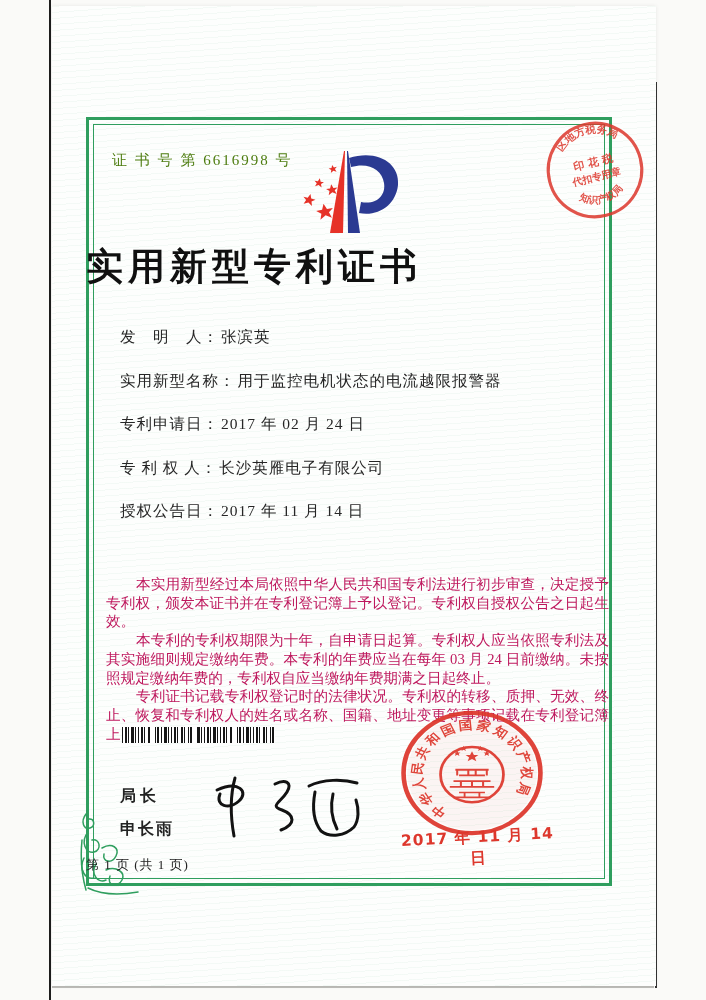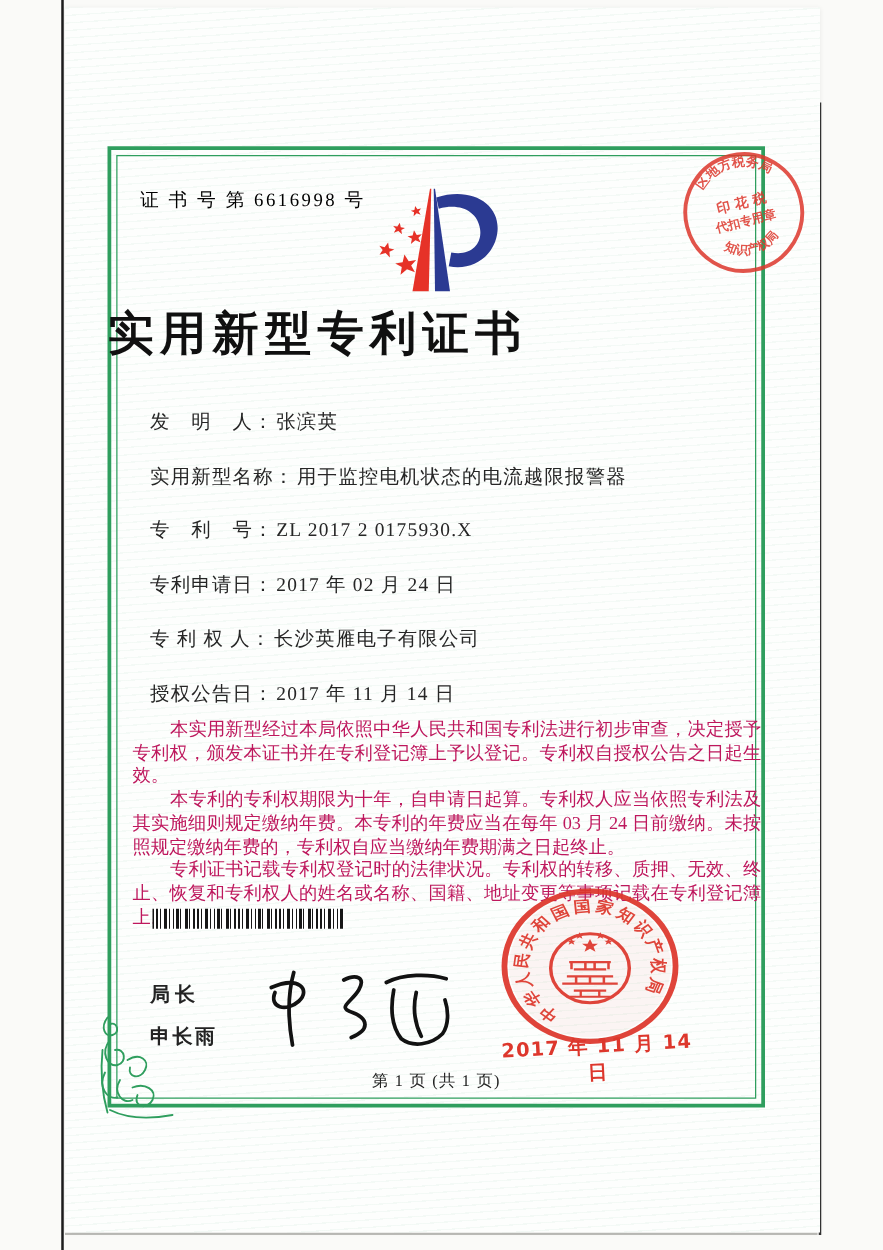--- a/index.html
+++ b/index.html
@@ -25,21 +25,21 @@
       repeating-linear-gradient(176deg, rgba(90,175,130,0.06) 0 1px, rgba(0,0,0,0) 1px 6px),
       linear-gradient(#fdfefd,#fdfefd);
     box-shadow:0 0 4px rgba(0,0,0,0.08);
   }
   .scan-edge-left{position:absolute;left:49px;top:0;width:2px;height:1000px;background:#1d1d1d;}
   .scan-edge-right{position:absolute;left:655px;top:82px;width:2px;height:906px;background:#333;}
   .scan-edge-bottom{position:absolute;left:52px;top:986px;width:602px;height:2px;background:#bdbdb9;}
   
   .frame-outer{position:absolute;left:86px;top:117px;width:526px;height:769px;border:3px solid var(--green);}
   .frame-inner{position:absolute;left:93px;top:124px;width:512px;height:755px;border:1px solid var(--green);}
-  .cert-no{position:absolute;left:112px;top:151px;font-size:15px;letter-spacing:2px;color:#000000;}
+  .cert-no{position:absolute;left:112px;top:151px;font-size:15px;letter-spacing:2px;color:#4d7c0f;}
   .cert-no .num{margin-left:6px;}
   .logo{position:absolute;left:281px;top:146px;width:140px;height:97px;}
   .title{
     position:absolute;left:86px;top:242px;width:526px;
     text-align:left;font-size:37px;font-weight:700;letter-spacing:5px;color:#101010;
   }
   .fields{position:absolute;left:120px;top:327px;width:482px;}
   .field-row{height:43.5px;font-size:15.5px;letter-spacing:1px;color:#262626;}
   .f-label{margin-right:2px;}
   .paras{
@@ -67,21 +67,21 @@
   .seal-date{
     position:absolute;left:398px;top:827px;width:160px;text-align:center;
     color:var(--seal_red);font-size:15.5px;font-weight:700;letter-spacing:1px;
     transform:rotate(-3deg);font-family:"DejaVu Sans",sans-serif;
   }
   .tax-stamp{position:absolute;left:543px;top:116px;width:104px;height:108px;transform:rotate(-14deg);opacity:.85;}
   .tax-stamp .stroke{stroke:var(--seal_red);fill:none;}
   .tax-stamp text{fill:var(--seal_red);font-family:"DejaVu Sans",sans-serif;}
   .ornament{position:absolute;left:76px;top:810px;width:64px;height:88px;}
   .ornament path{stroke:var(--green);fill:none;stroke-width:1.5;stroke-linecap:round;}
-  .footer{position:absolute;left:86px;top:856px;width:526px;text-align:center;font-size:13px;letter-spacing:1px;color:#222;}
+  .footer{position:absolute;left:86px;top:856px;width:526px;text-align:left;font-size:13px;letter-spacing:1px;color:#222;}
   .logo .red{fill:var(--logo_red);} .logo .blue{fill:var(--logo_blue);}
 </style>
 </head>
 <body>
 
 <div class="scan-edge-left"></div>
 <div class="scan-edge-right"></div>
 <div class="scan-edge-bottom"></div>
 
 <div class="paper"></div>
@@ -104,21 +104,20 @@
   <use href="#star" class="red" transform="translate(51,43) scale(0.58) rotate(-8)"></use>
   <use href="#star" class="red" transform="translate(28,53) scale(0.62) rotate(14)"></use>
   <use href="#star" class="red" transform="translate(44,65) scale(0.85) rotate(-10)"></use>
 </svg>
 
 <div class="title">实用新型专利证书</div>
 
 <div class="fields">
   <div class="field-row"><span class="f-label">发　明　人：</span><span class="f-value">张滨英</span></div>
   <div class="field-row"><span class="f-label">实用新型名称：</span><span class="f-value">用于监控电机状态的电流越限报警器</span></div>
-  <div class="field-row"><span class="f-label">专　利　号：</span><span class="f-value">ZL 2017 2 0175930.X</span></div>
   <div class="field-row"><span class="f-label">专利申请日：</span><span class="f-value">2017 年 02 月 24 日</span></div>
   <div class="field-row"><span class="f-label">专 利 权 人：</span><span class="f-value">长沙英雁电子有限公司</span></div>
   <div class="field-row"><span class="f-label">授权公告日：</span><span class="f-value">2017 年 11 月 14 日</span></div>
 </div>
 
 <div class="paras">
   <p>本实用新型经过本局依照中华人民共和国专利法进行初步审查，决定授予专利权，颁发本证书并在专利登记簿上予以登记。专利权自授权公告之日起生效。</p>
   <p>本专利的专利权期限为十年，自申请日起算。专利权人应当依照专利法及其实施细则规定缴纳年费。本专利的年费应当在每年 03 月 24 日前缴纳。未按照规定缴纳年费的，专利权自应当缴纳年费期满之日起终止。</p>
   <p>专利证书记载专利权登记时的法律状况。专利权的转移、质押、无效、终止、恢复和专利权人的姓名或名称、国籍、地址变更等事项记载在专利登记簿上。</p>
 </div>

